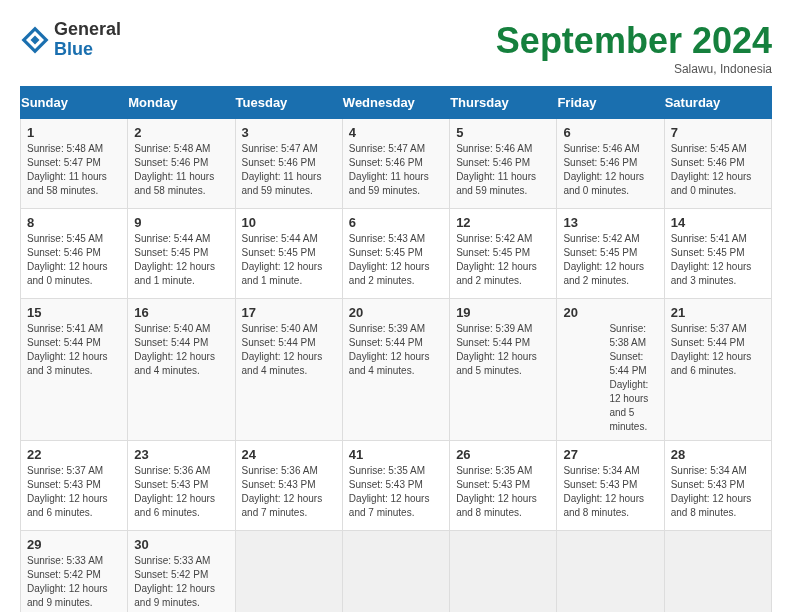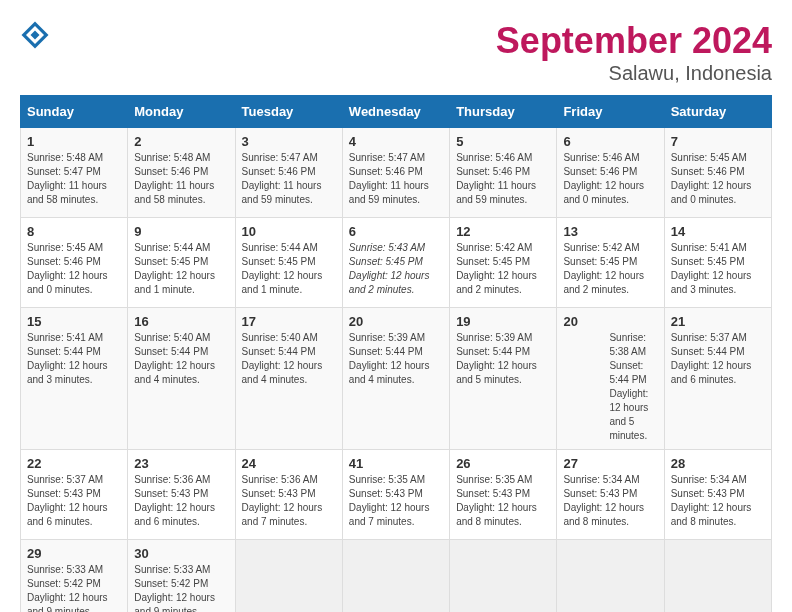--- a/index.html
+++ b/index.html
@@ -39,34 +39,34 @@
       width: 30px;
       height: 30px;
       margin-right: 4px;
     }
     .title-block {
       text-align: right;
     }
     .month-title {
       font-size: 36px;
       font-weight: bold;
-      color: #be185d;
+      color: #15803d;
     }
     .location {
-      font-size: 20px;
+      font-size: 12px;
       color: #555;
     }
     table {
       width: 100%;
       border-collapse: collapse;
     }
     thead tr th {
       background: #1a6faf;
       color: #fff;
-      padding: 8px 6px;
+      padding: 8px 0;
       font-size: 13px;
       font-weight: bold;
       text-align: left;
       border: 1px solid #1a6faf;
     }
     tbody tr td {
       vertical-align: top;
       padding: 6px 6px;
       border: 1px solid #ddd;
       font-size: 10.5px;
@@ -100,20 +100,24 @@
 </head>
 <body>
 
 <div class="header">
   <div class="logo">
     <svg class="logo-icon" viewBox="0 0 40 40">
       <polygon points="20,2 38,20 20,38 2,20" fill="#1a6faf"></polygon>
       <polygon points="20,8 32,20 20,32 8,20" fill="#fff"></polygon>
       <polygon points="20,14 26,20 20,26 14,20" fill="#1a6faf"></polygon>
     </svg>
+    <div class="logo-text">
+      <span class="logo-general">General</span>
+      <span class="logo-blue">Blue</span>
+    </div>
   </div>
   <div class="title-block">
     <div class="month-title">September 2024</div>
     <div class="location">Salawu, Indonesia</div>
   </div>
 </div>
 
 <table>
   <thead>
     <tr>
@@ -195,21 +199,21 @@
         </td>
         <td>
           <span class="day-num">10</span>
           <div class="day-info" style="white-space: pre-line;">Sunrise: 5:44 AM
 Sunset: 5:45 PM
 Daylight: 12 hours
 and 1 minute.</div>
         </td>
         <td>
           <span class="day-num">6</span>
-          <div class="day-info" style="white-space: pre-line; font-style: italic;">Sunrise: 5:43 AM
+          <div class="day-info" style="white-space: pre-line;">Sunrise: 5:43 AM
 Sunset: 5:45 PM
 Daylight: 12 hours
 and 2 minutes.</div>
         </td>
         <td>
           <span class="day-num">12</span>
           <div class="day-info" style="white-space: pre-line;">Sunrise: 5:42 AM
 Sunset: 5:45 PM
 Daylight: 12 hours
 and 2 minutes.</div>

